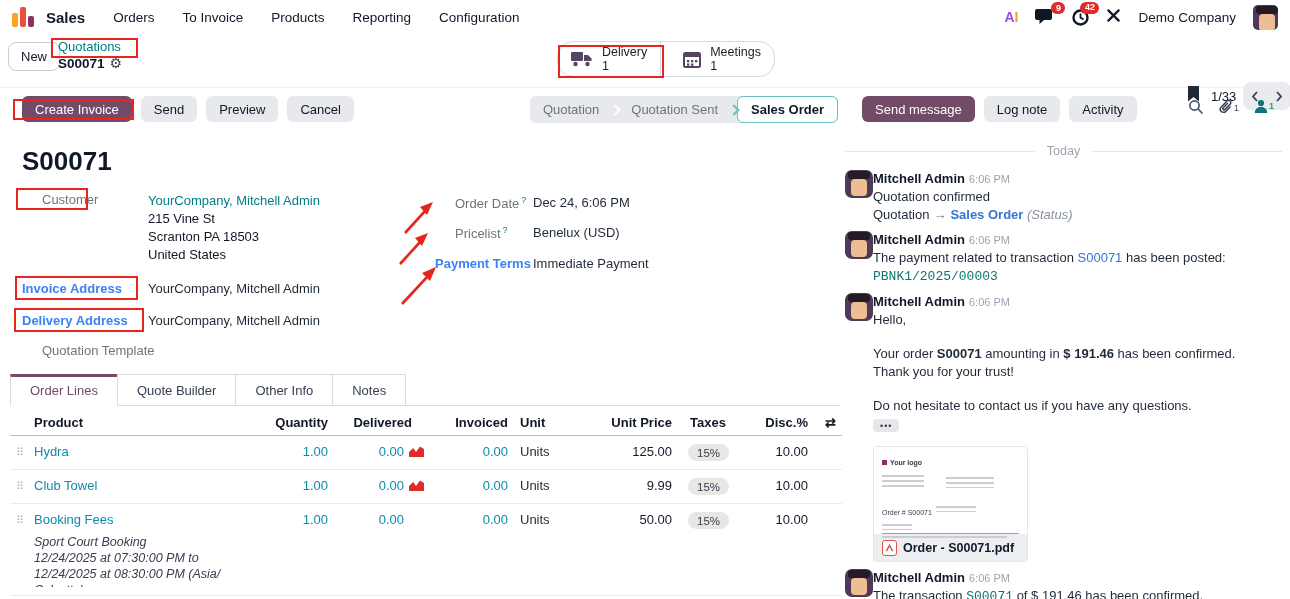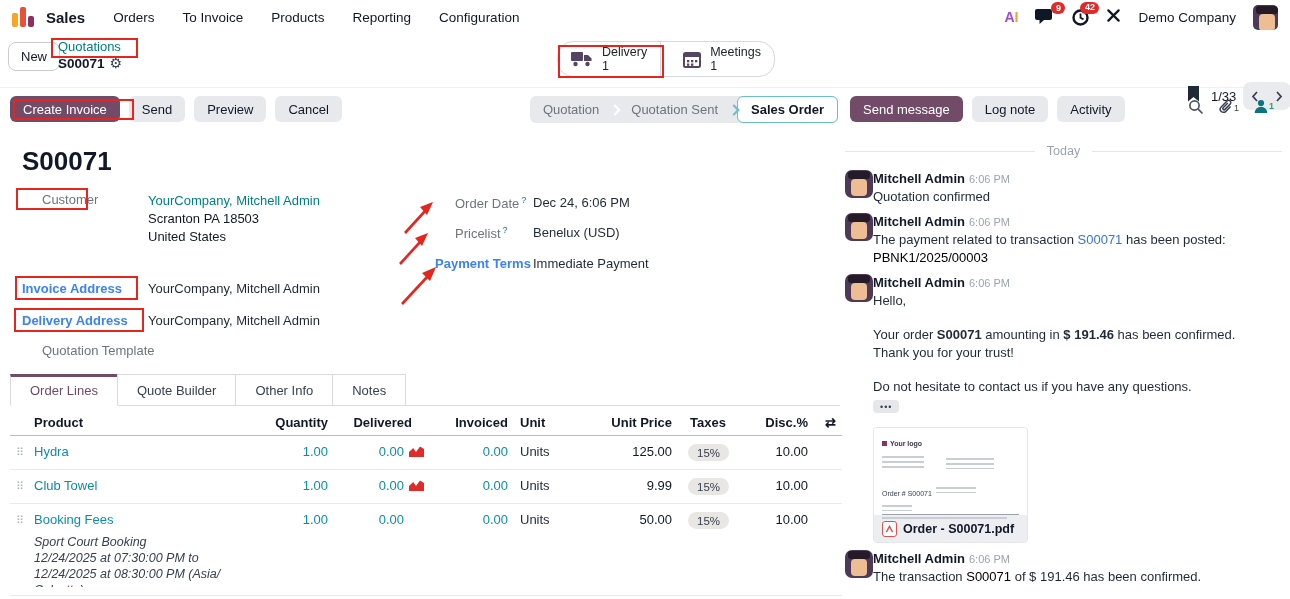--- a/index.html
+++ b/index.html
@@ -41,21 +41,21 @@
   .smart-btn + .smart-btn{border-left:1px solid #d6d9dd;padding-left:22px;}
   .smart-txt{display:flex;flex-direction:column;line-height:14px;font-size:12.5px;color:#212529;}
   .bookmark-ico{position:absolute;left:1187px;top:52px;cursor:pointer;}
   .pager-val{position:absolute;left:1211px;top:55px;font-size:13px;color:#111827;}
   .pager-btns{position:absolute;left:1243px;top:48px;display:flex;background:#e9ebee;border-radius:8px;overflow:hidden;}
   .pager-btn{width:24px;height:28px;display:grid;place-items:center;cursor:pointer;}
 
   
   .actions{position:absolute;top:96px;left:10px;display:flex;gap:9px;}
   .btn{height:26px;padding:0 13px;border-radius:6px;border:none;font-size:13px;display:inline-flex;align-items:center;font-family:inherit;cursor:pointer;}
-  .btn-primary{background:#714B67;color:#fff;position:relative;}
+  .btn-primary{background:#714B67;color:#fff;position:relative;margin-left:12px;}
   .btn-sec{background:#e7e9ed;color:#111827;}
   .statusbar{position:absolute;top:96px;right:452px;height:27px;background:#e7e9ed;border-radius:6px;display:inline-flex;align-items:center;}
   .step{padding:0 13px;color:#6c757d;font-size:13px;cursor:pointer;white-space:nowrap;}
   .sep{width:8px;height:8px;border-top:2px solid #fff;border-right:2px solid #fff;transform:rotate(45deg);margin:0 -1px;flex:none;}
   .sep.teal{border-color:#68bfc4;}
   .step-active{background:#fff;border:1px solid #68bfc4;border-radius:6px;color:#111827;font-weight:700;height:27px;display:inline-flex;align-items:center;padding:0 13px;white-space:nowrap;cursor:pointer;}
   .chatbar{position:absolute;top:96px;left:850px;display:flex;gap:9px;}
   .chat-icons{position:absolute;top:99px;right:16px;display:flex;gap:15px;align-items:flex-start;}
   .sup{font-size:9px;position:relative;top:-4px;margin-left:1px;color:#374151;}
   .sup.green{color:#2e9e6b;font-weight:700;}
@@ -91,21 +91,21 @@
   
   .chatter{position:absolute;left:845px;top:128px;width:437px;height:471px;overflow:hidden;line-height:18px;}
   .divider{display:flex;align-items:center;gap:12px;color:#9ca3af;font-size:12.5px;margin:14px 0 10px;}
   .divider::before,.divider::after{content:"";flex:1;height:1px;background:#e5e7eb;}
   .msg{display:flex;gap:0;margin-bottom:7px;}
   .mc{flex:1;min-width:0;font-size:13px;color:#1f2937;}
   .author{font-weight:700;color:#111827;}
   .time{color:#9ca3af;font-size:11px;margin-left:4px;}
   .blink{color:#3575d3;cursor:pointer;}
   .blink.b{font-weight:700;}
-  .tlink{color:#000000;cursor:pointer;}
+  .tlink{color:#0f766e;cursor:pointer;font-family:Liberation Mono, monospace;}
   .muted-i{color:#8a929c;font-style:italic;}
   .arrow-ch{color:#6b7280;padding:0 4px;}
   .gap{height:16px;}
   .expander{display:inline-flex;align-items:center;justify-content:center;background:#e5e7eb;border-radius:4px;padding:0px 7px;height:13px;font-size:9px;letter-spacing:1px;color:#374151;margin-top:4px;cursor:pointer;}
   .pdfcard{width:155px;border:1px solid #e4e6ea;border-radius:4px;overflow:hidden;margin-top:12px;background:#fff;cursor:pointer;}
   .thumb{height:88px;position:relative;background:#fff;padding:7px 8px;border-bottom:1px solid #eceef1;}
   .mini-logo{display:flex;align-items:center;gap:3px;font-size:7px;font-weight:700;color:#3e3548;}
   .mini-logo i{width:5px;height:5px;background:#8e2f63;display:inline-block;}
   .tl{background:repeating-linear-gradient(#c9ced4 0 2px,transparent 2px 5px);}
   .mini-order{font-size:7px;color:#374151;margin-top:3px;}
@@ -262,20 +262,21 @@
           <path d="M0.8 14a6.2 6.2 0 0 1 12.4 0z"></path>
         </svg><span class="sup green">1</span>
     </span>
   </div>
 
   <div class="abs h1" style="left:22px;top:146px;">S00071</div>
 
   <div class="abs flabel" style="left:22px;top:192px;">Customer</div>
   <div class="abs vlines" style="left:148px;top:192px;">
     <div class="link">YourCompany, Mitchell Admin</div>
+    <div>215 Vine St</div>
     <div>Scranton PA 18503</div>
     <div>United States</div>
   </div>
 
   <div class="abs flabel-b" style="left:22px;top:281px;">Invoice Address</div>
   <div class="abs" style="left:148px;top:281px;">YourCompany, Mitchell Admin</div>
 
   <div class="abs flabel-b" style="left:22px;top:313px;">Delivery Address</div>
   <div class="abs" style="left:148px;top:313px;">YourCompany, Mitchell Admin</div>
 
@@ -393,20 +394,23 @@
     </table>
 
   <div class="chatter">
     <div class="divider">Today</div>
 
     <div class="msg">
       <span class="avatar"></span>
       <div class="mc">
         <div><span class="author">Mitchell Admin</span><span class="time">6:06 PM</span></div>
         <div>Quotation confirmed</div>
+        <div>
+          <span>Quotation</span><span class="arrow-ch">→</span><span class="blink b">Sales Order</span> <span class="muted-i">(Status)</span>
+        </div>
       </div>
     </div>
 
     <div class="msg">
       <span class="avatar"></span>
       <div class="mc">
         <div><span class="author">Mitchell Admin</span><span class="time">6:06 PM</span></div>
         <div><span>The payment related to transaction </span><span class="blink">S00071</span><span> has been posted:</span></div>
         <div><span class="tlink">PBNK1/2025/00003</span></div>
       </div>

